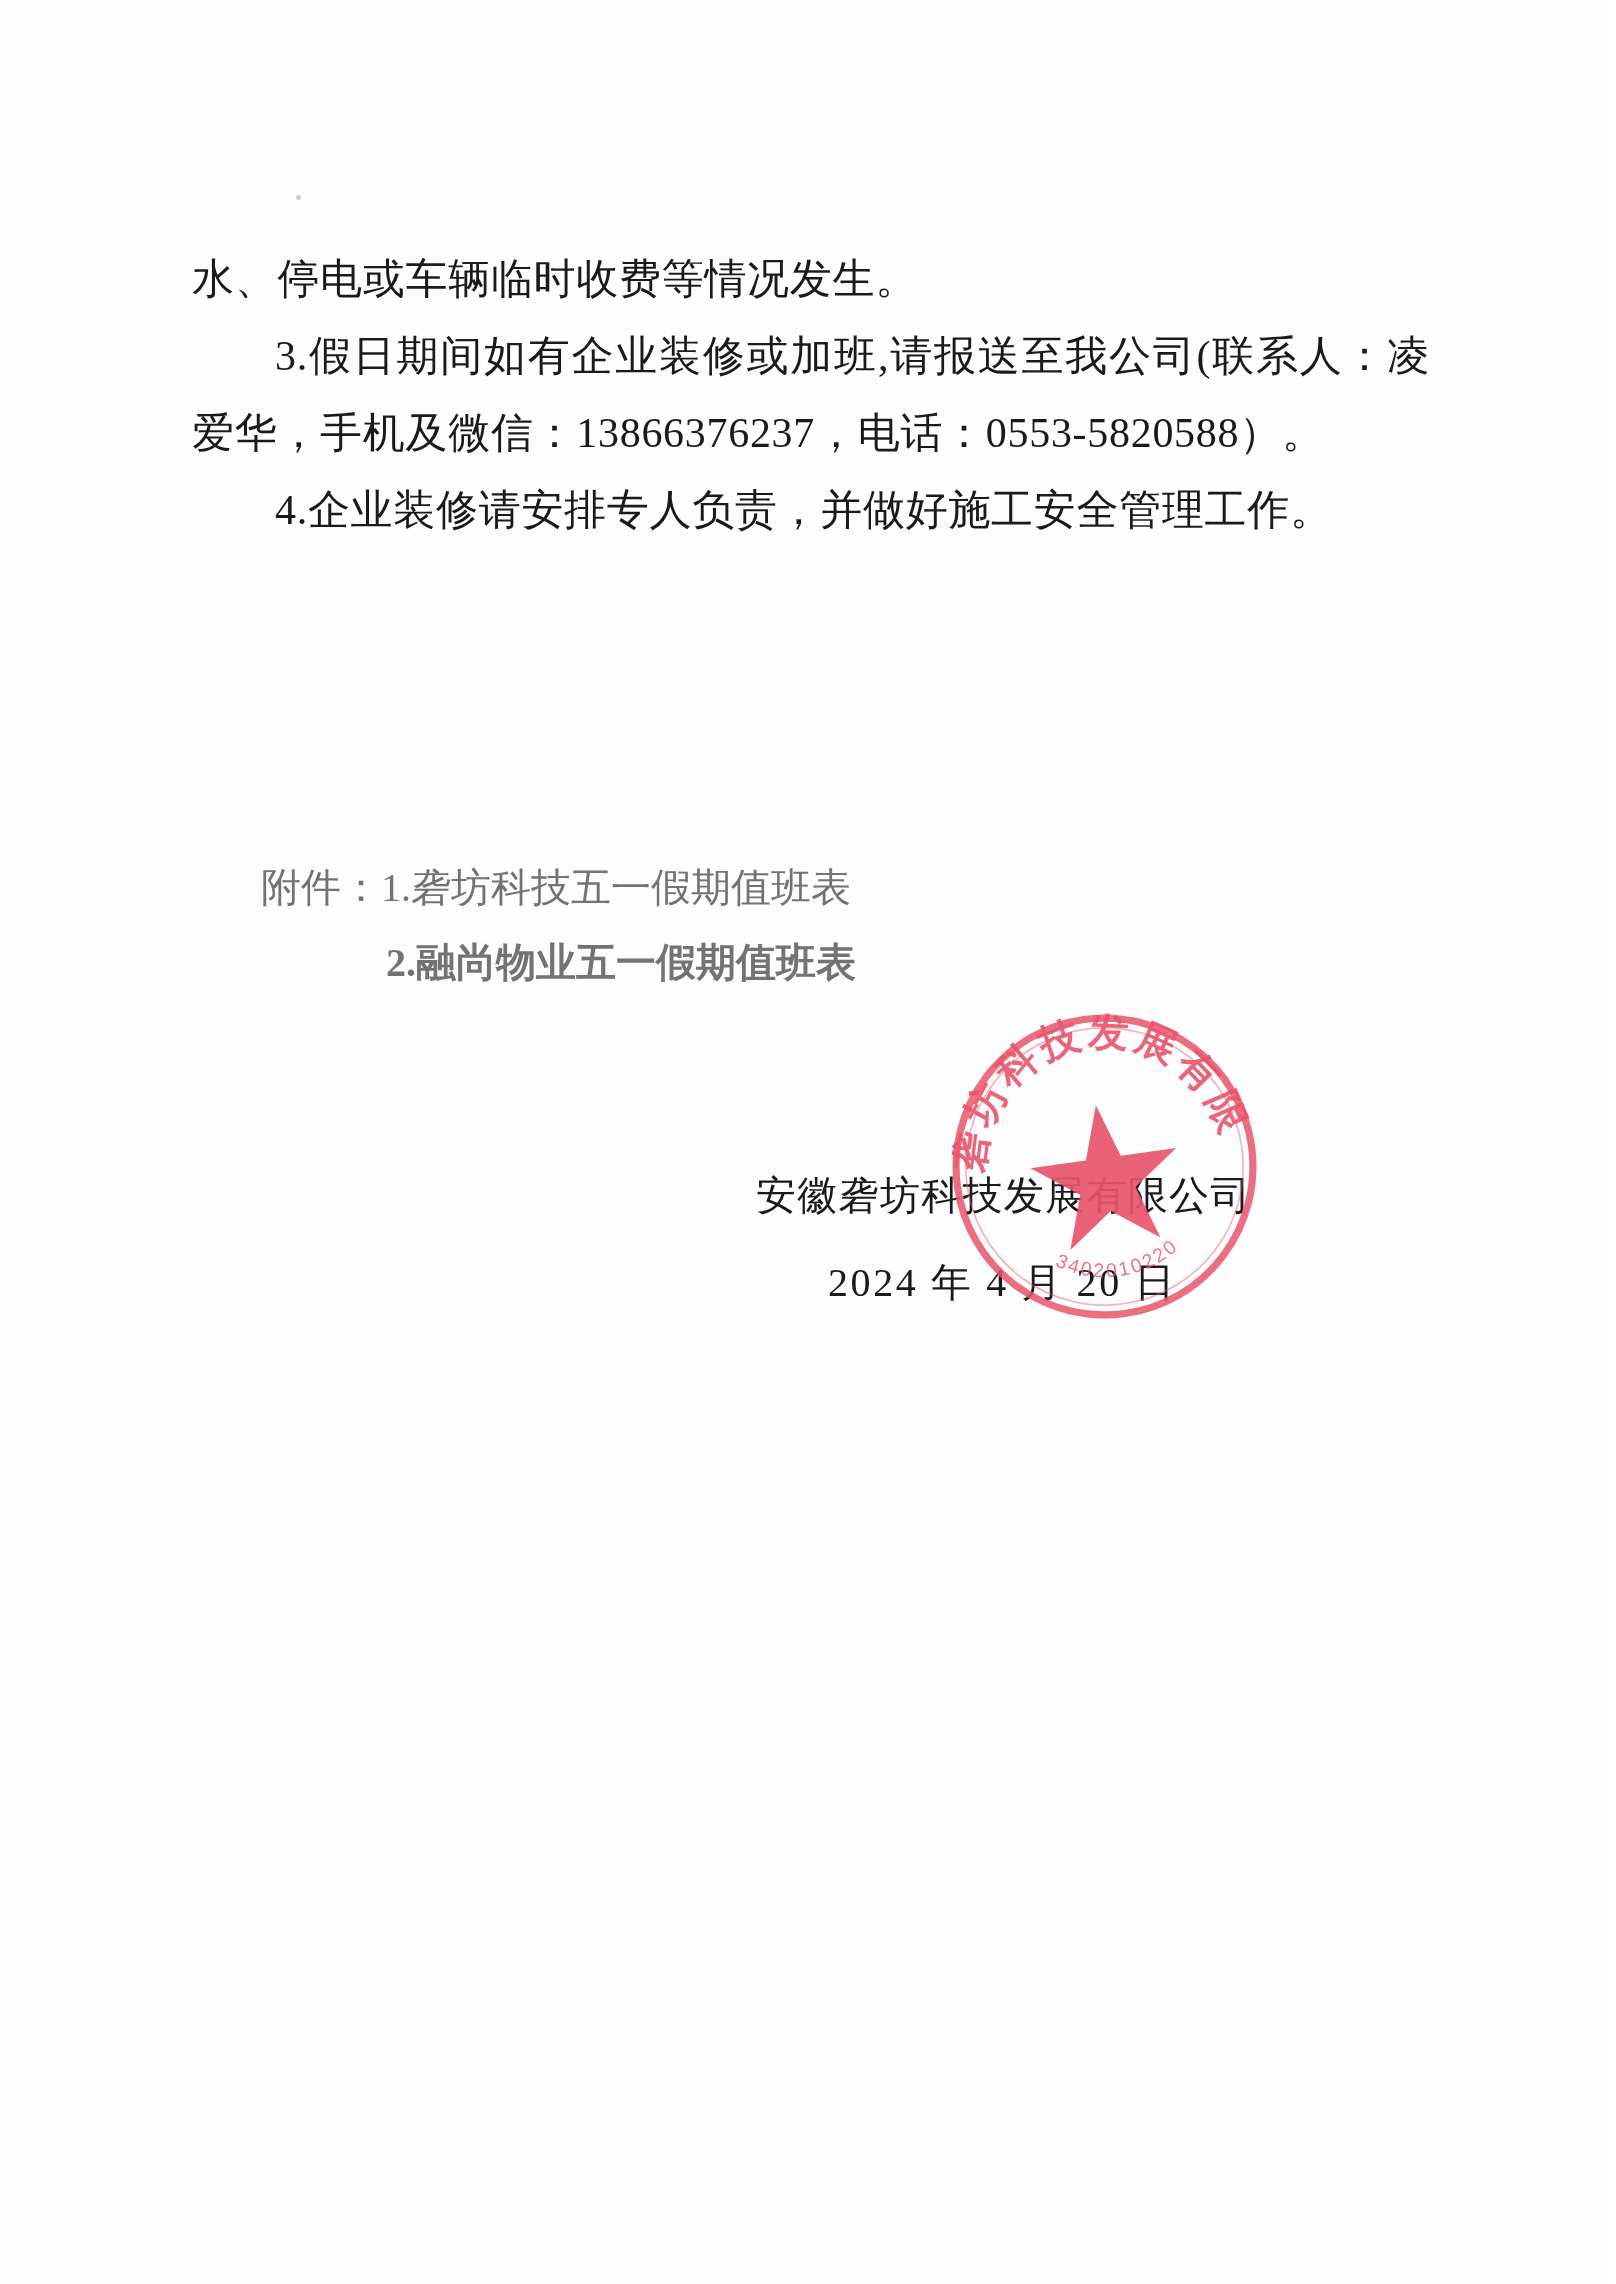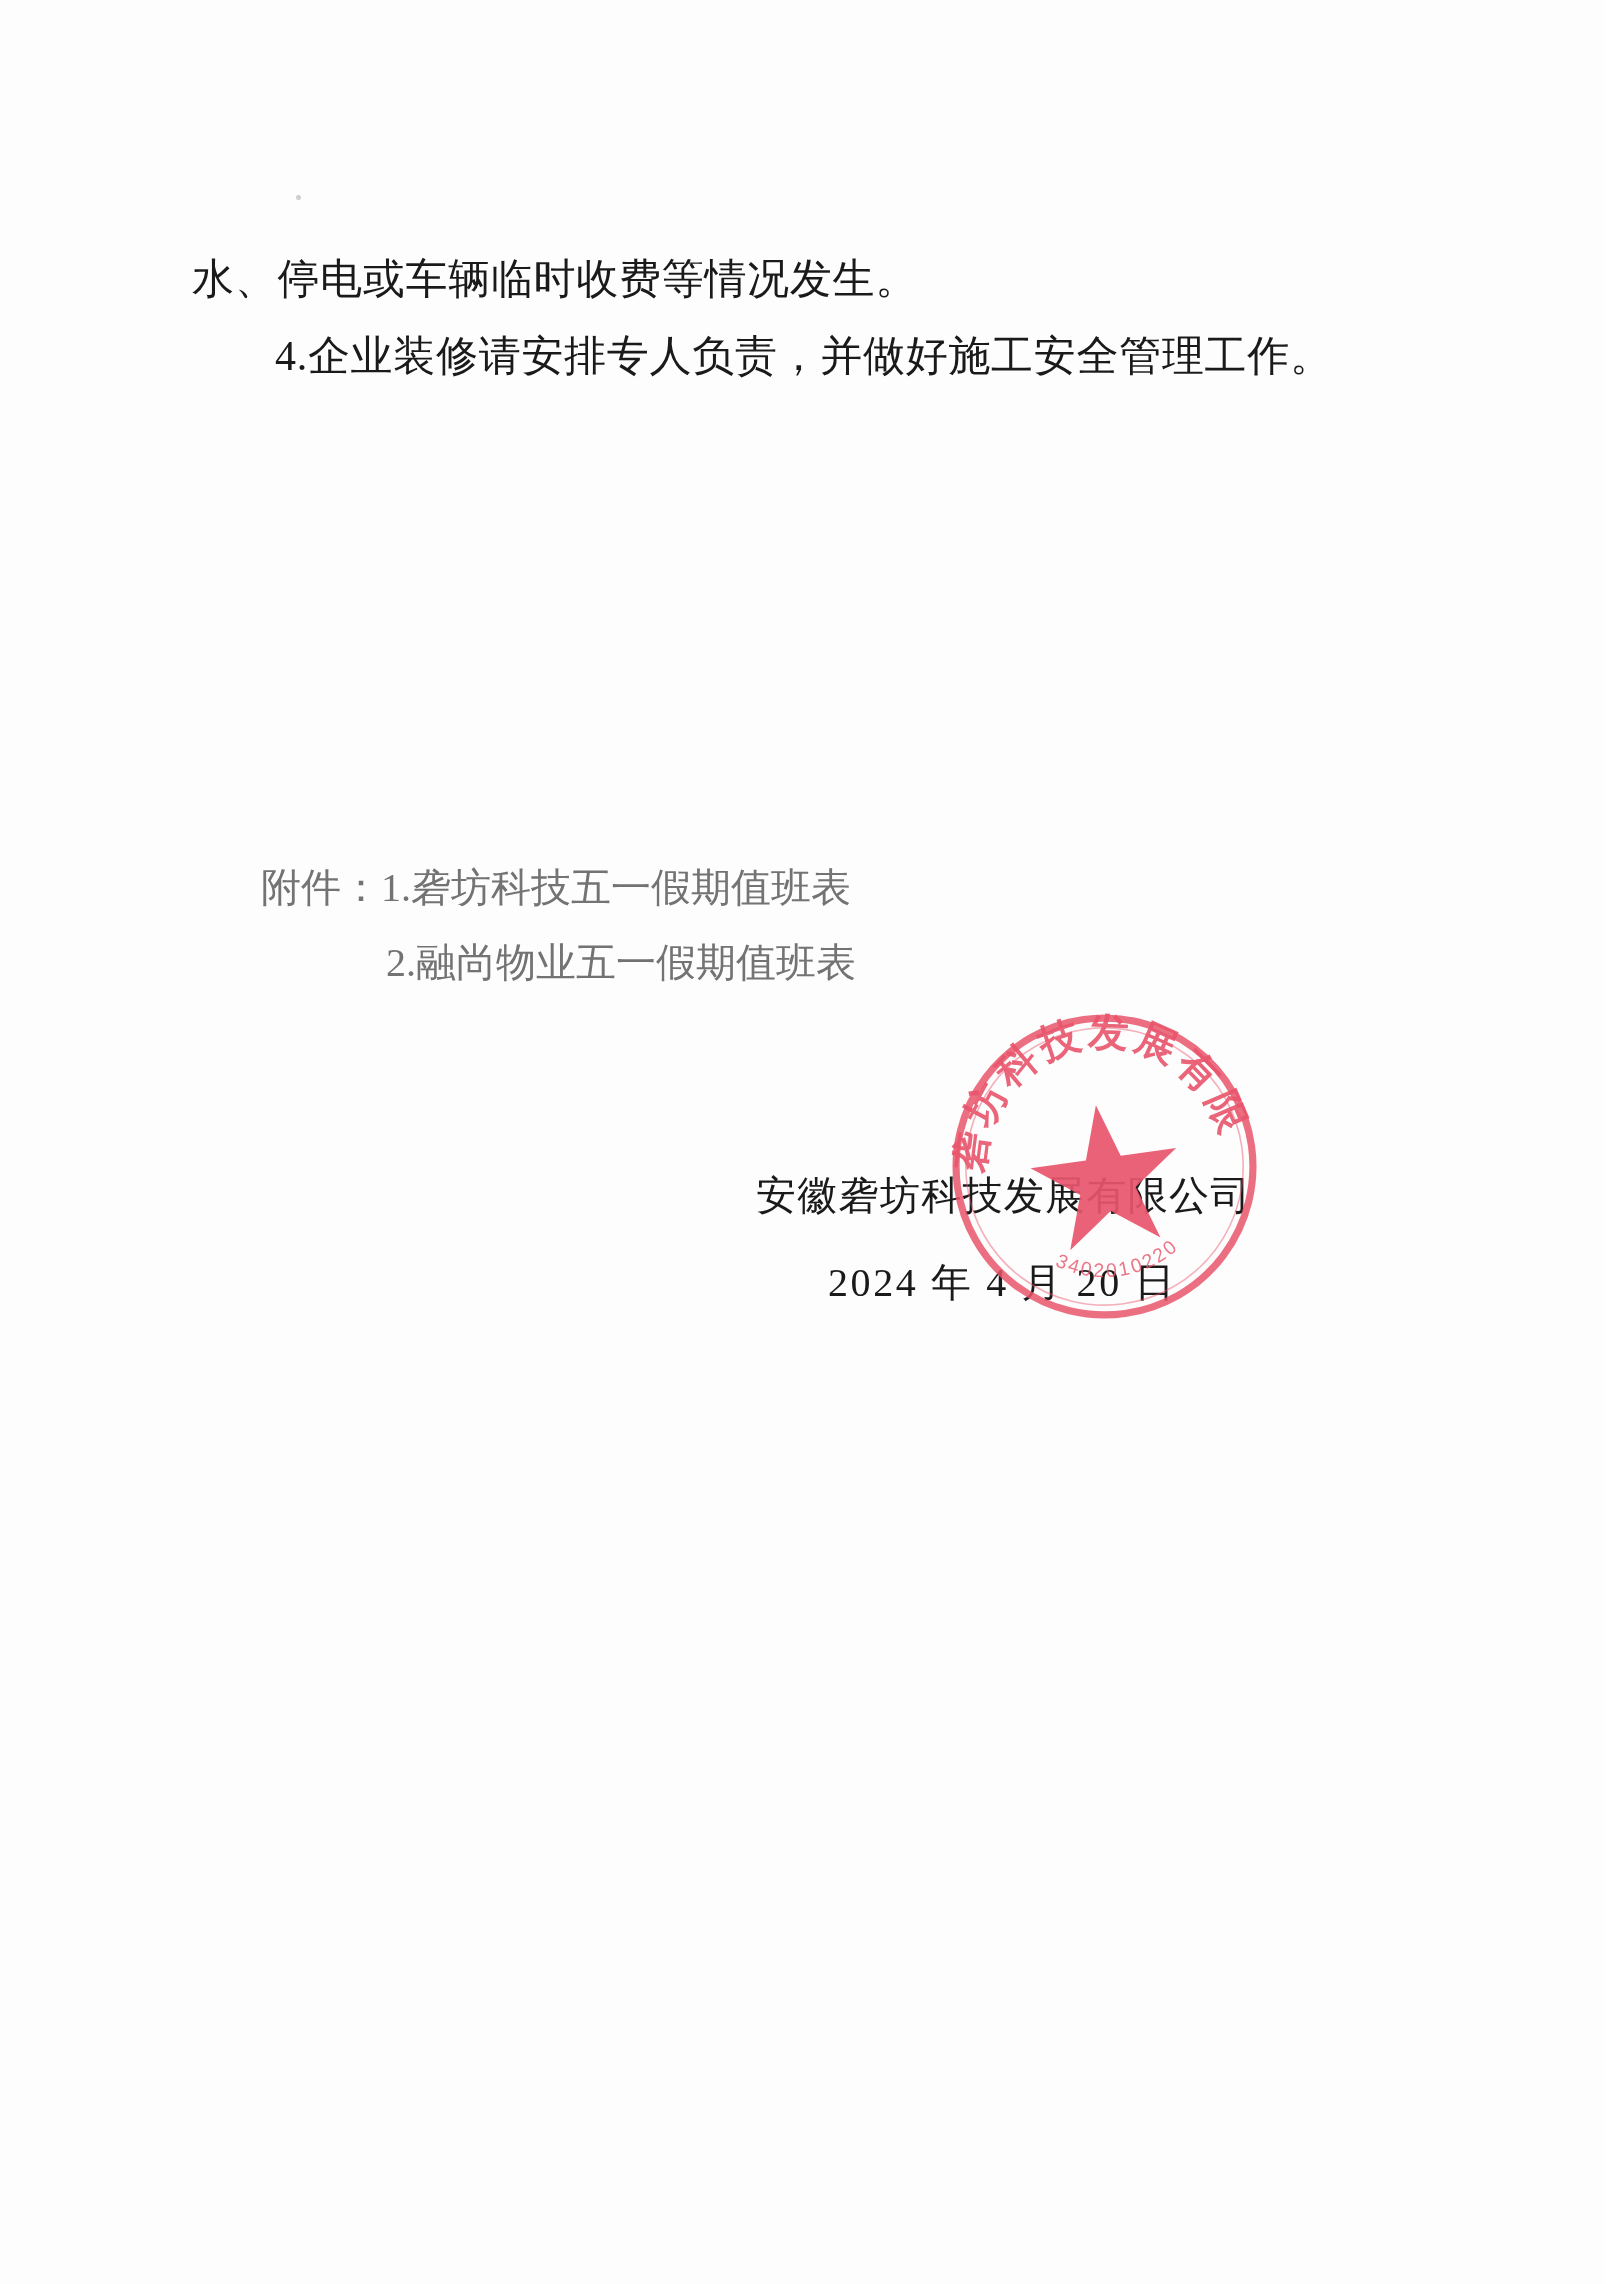--- a/index.html
+++ b/index.html
@@ -52,20 +52,21 @@
     top: 850px;
     font-size: 40px;
     line-height: 75px;
     color: #737373;
   }
   .attach-line {
     white-space: pre;
   }
   .attach-line.second {
     padding-left: 125px;
+    font-weight: bold;
   }
   .signature {
     position: absolute;
     left: 756px;
     top: 1157px;
     width: 626px;
     text-align: left;
     font-size: 40px;
     line-height: 77px;
     color: #1a1a1a;
@@ -93,20 +94,21 @@
 </style>
 </head>
 <body>
 
 <div class="page">
 
   <div class="speck"></div>
 
   <div class="body-text">
     <p class="para">水、停电或车辆临时收费等情况发生。</p>
+    <p class="para indent">3.假日期间如有企业装修或加班,请报送至我公司(联系人：凌爱华，手机及微信：13866376237，电话：0553-5820588）。</p>
     <p class="para indent">4.企业装修请安排专人负责，并做好施工安全管理工作。</p>
   </div>
 
   <div class="attach-block">
     <div class="attach-line">附件：1.砻坊科技五一假期值班表</div>
     <div class="attach-line second">2.融尚物业五一假期值班表</div>
   </div>
 
   <div class="signature">
     <div class="sig-company">安徽砻坊科技发展有限公司</div>

